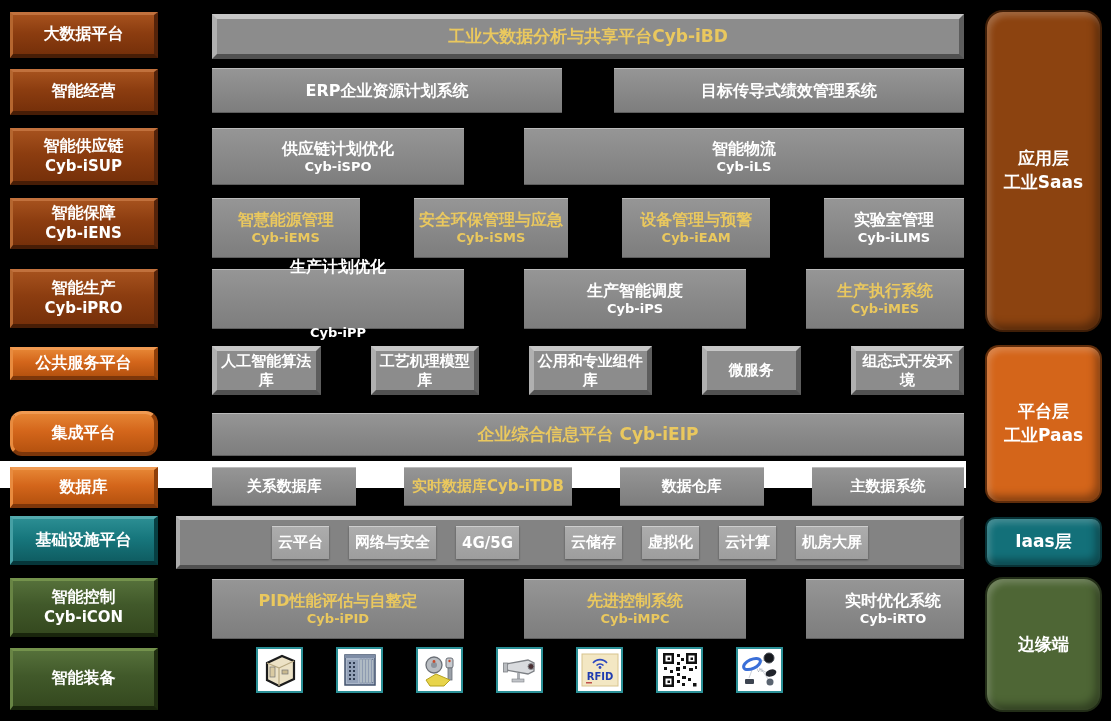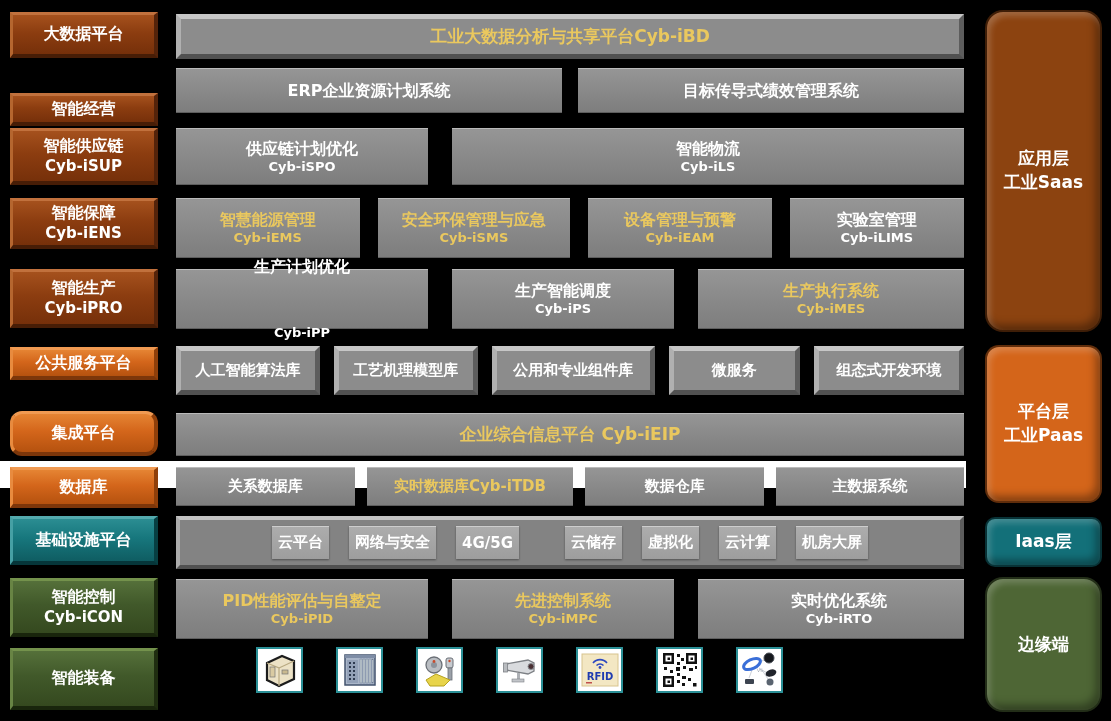--- a/index.html
+++ b/index.html
@@ -21,21 +21,21 @@
   .c-orange{background:linear-gradient(180deg,#e58433,#d4661b 45%,#b5520f);border-color:#f09a52 #8f3f0a #7c360a #e88b3f;}
   .c-teal{background:linear-gradient(180deg,#2b8d92,#17777d 45%,#0f5d62);border-color:#53aaae #073f42 #06363a #46a0a4;}
   .c-green{background:linear-gradient(180deg,#55703a,#41592a 45%,#35491f);border-color:#74924c #1f2d10 #19250c #68844!;}
   .c-green{background:linear-gradient(180deg,#55703a,#41592a 45%,#35491f);border-color:#74924c #1f2d10 #19250c #688444;}
 
   
   .mrow{position:absolute;left:176px;width:788px;display:flex;}
   .box{box-sizing:border-box;display:flex;flex-direction:column;justify-content:center;align-items:center;
     text-align:center;color:#fff;font-weight:bold;
     background:linear-gradient(180deg,#969696,#888888 55%,#7d7d7d);
-    box-shadow:inset 0 1px 0 rgba(255,255,255,.35), inset 0 -1px 0 rgba(0,0,0,.25);}
+    box-shadow:inset 0 1px 0 rgba(255,255,255,.35), inset 0 -1px 0 rgba(0,0,0,.25);margin-left:36px;}
   .box .t{font-size:16px;line-height:1.25;}
   .box .c{font-size:13px;line-height:1.2;}
   .box .c:empty{display:none;}
   .bevel{background:#8c8c8c;border:5px solid;border-color:#c6c6c6 #5d5d5d #515151 #b0b0b0;box-shadow:none;}
   .accent{color:#EAC85E;}
   .t17 .t{font-size:17px;}
   .t15 .t{font-size:15px;}
 
   
   .infra-wrap{box-sizing:border-box;width:100%;display:flex;align-items:center;justify-content:center;gap:20px;
@@ -65,21 +65,21 @@
 </head>
 <body>
 
 <div class="canvas">
 
   <div class="white-band"></div>
 
   <div class="side-label c-brown" style="top:12px;height:46px;">
     <span>大数据平台</span>
   </div>
-  <div class="side-label c-brown" style="top:69px;height:33px;margin-top:24px;">
+  <div class="side-label c-brown" style="top:69px;height:46px;">
     <span>智能经营</span>
   </div>
   <div class="side-label c-brown" style="top:128px;height:57px;">
     <span>智能供应链</span>
     <span class="l2">Cyb-iSUP</span>
   </div>
   <div class="side-label c-brown" style="top:198px;height:51px;">
     <span>智能保障</span>
     <span class="l2">Cyb-iENS</span>
   </div>

